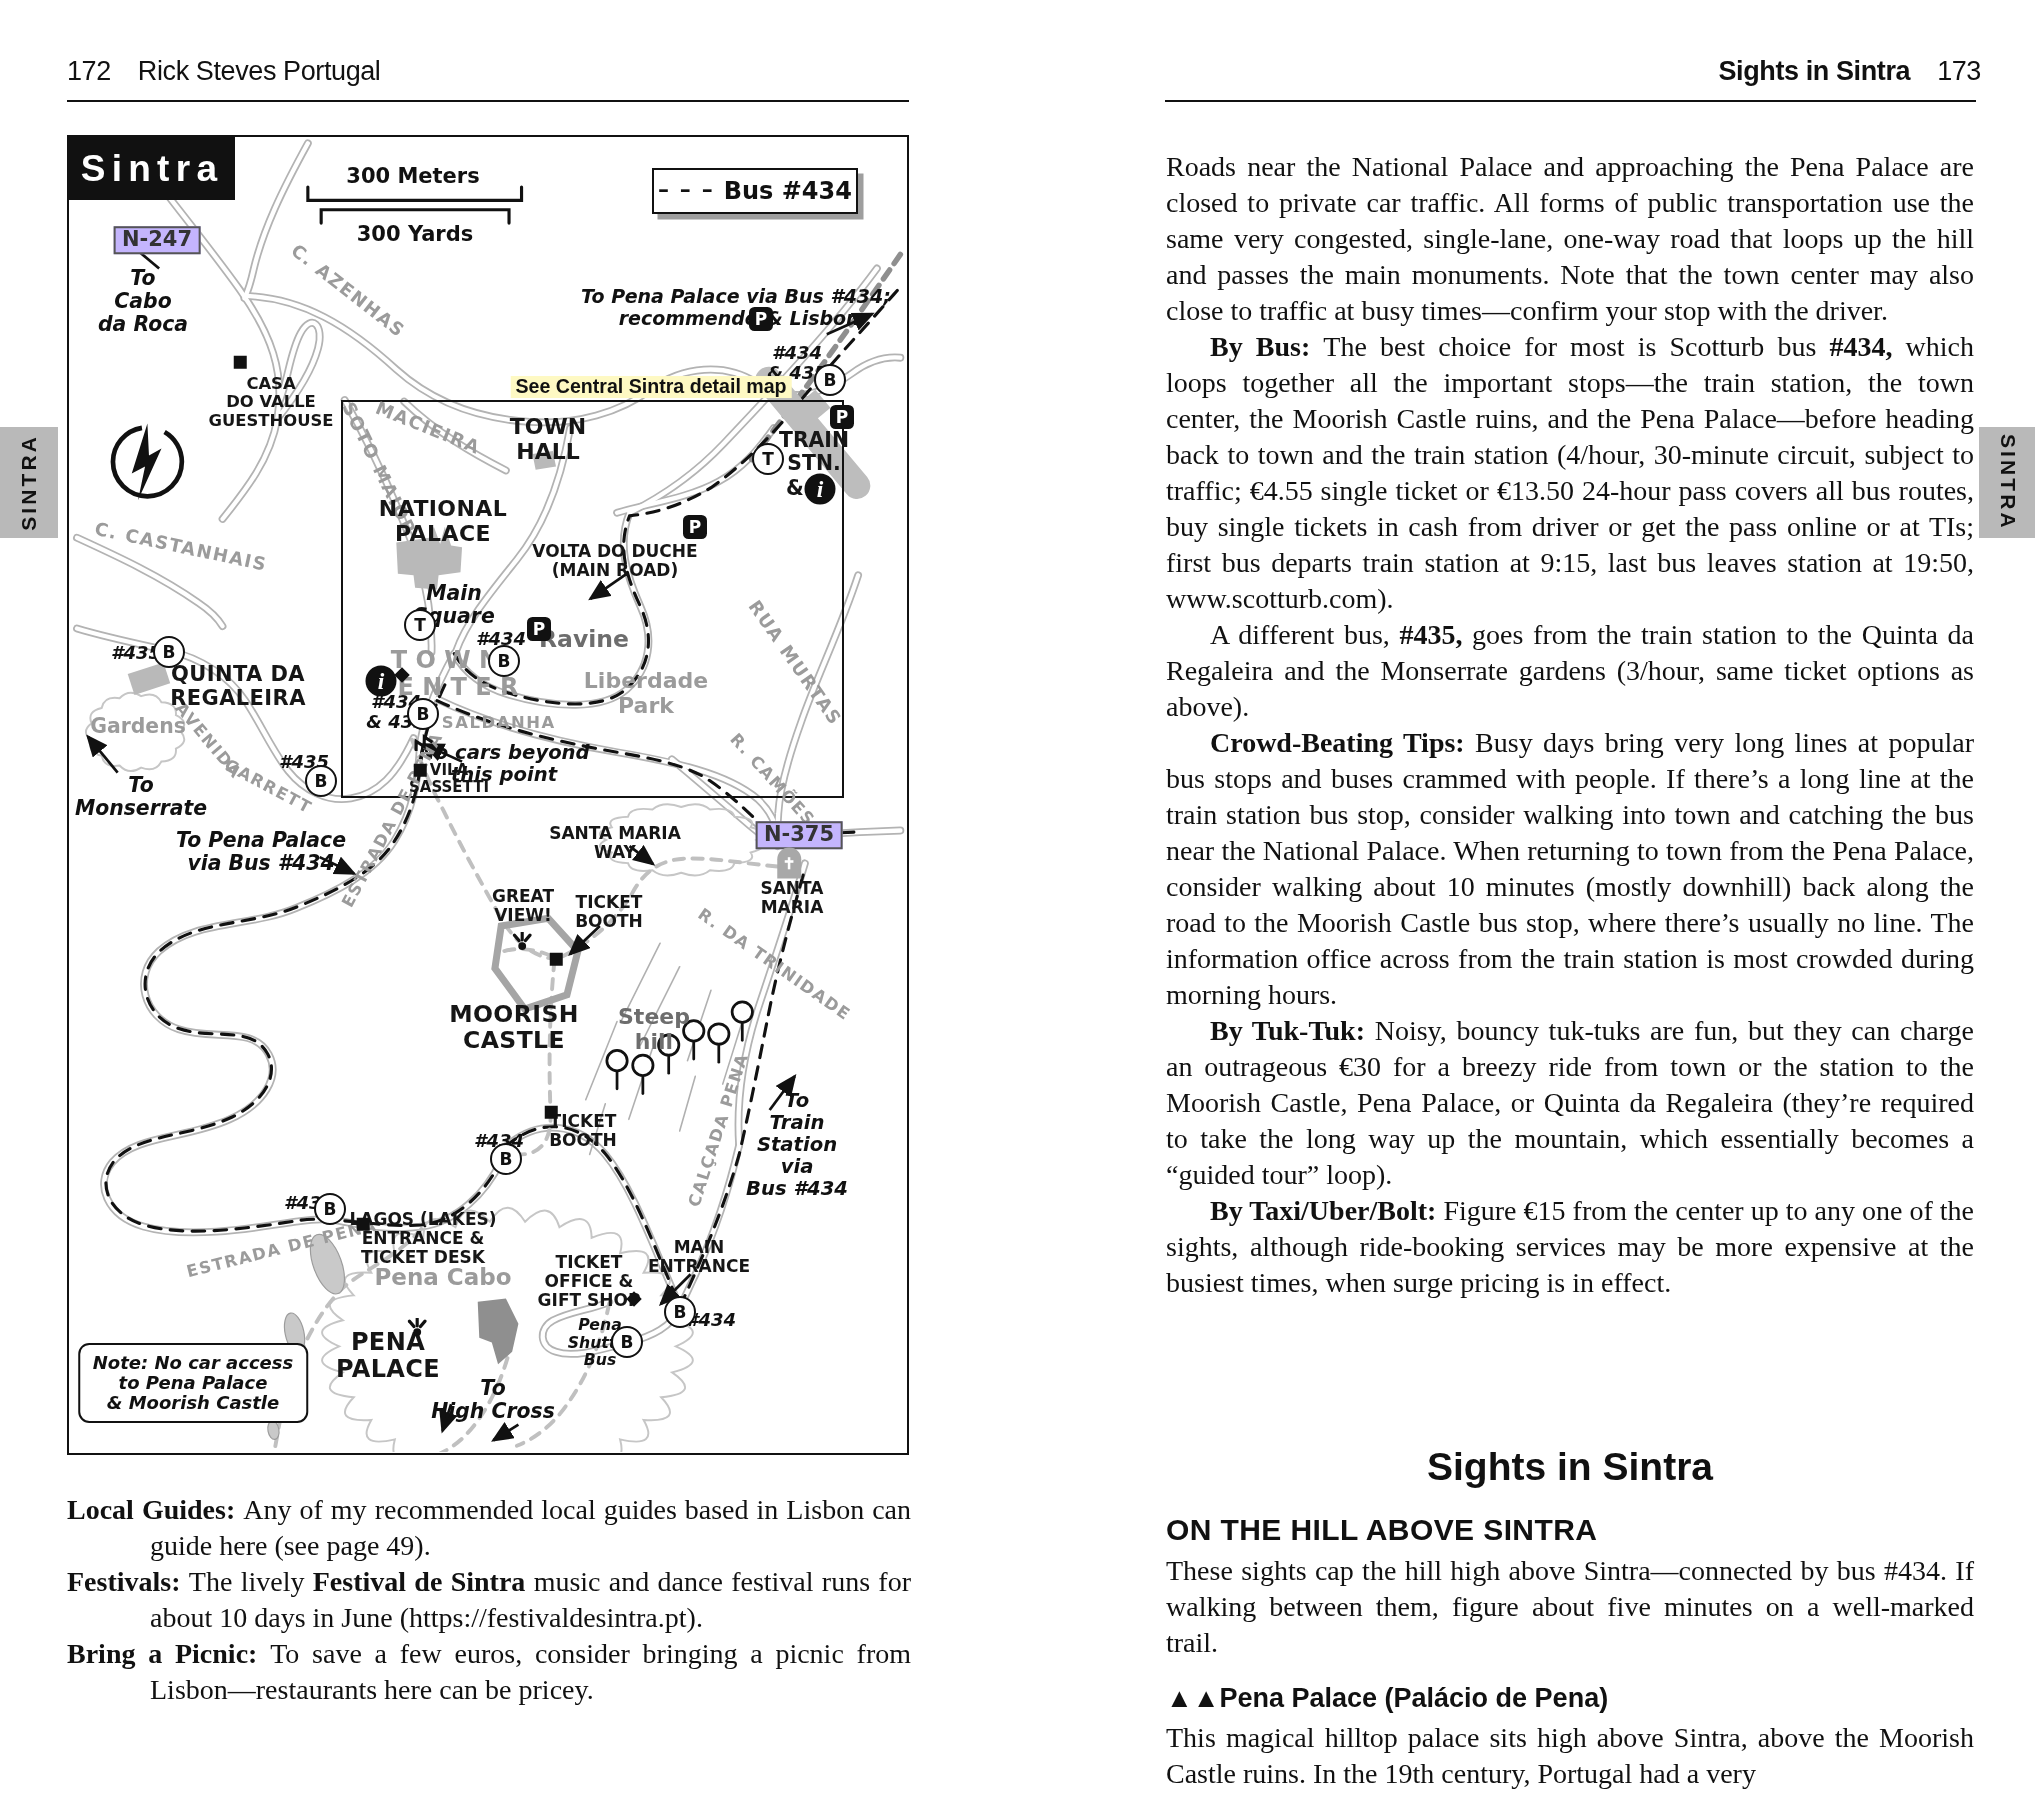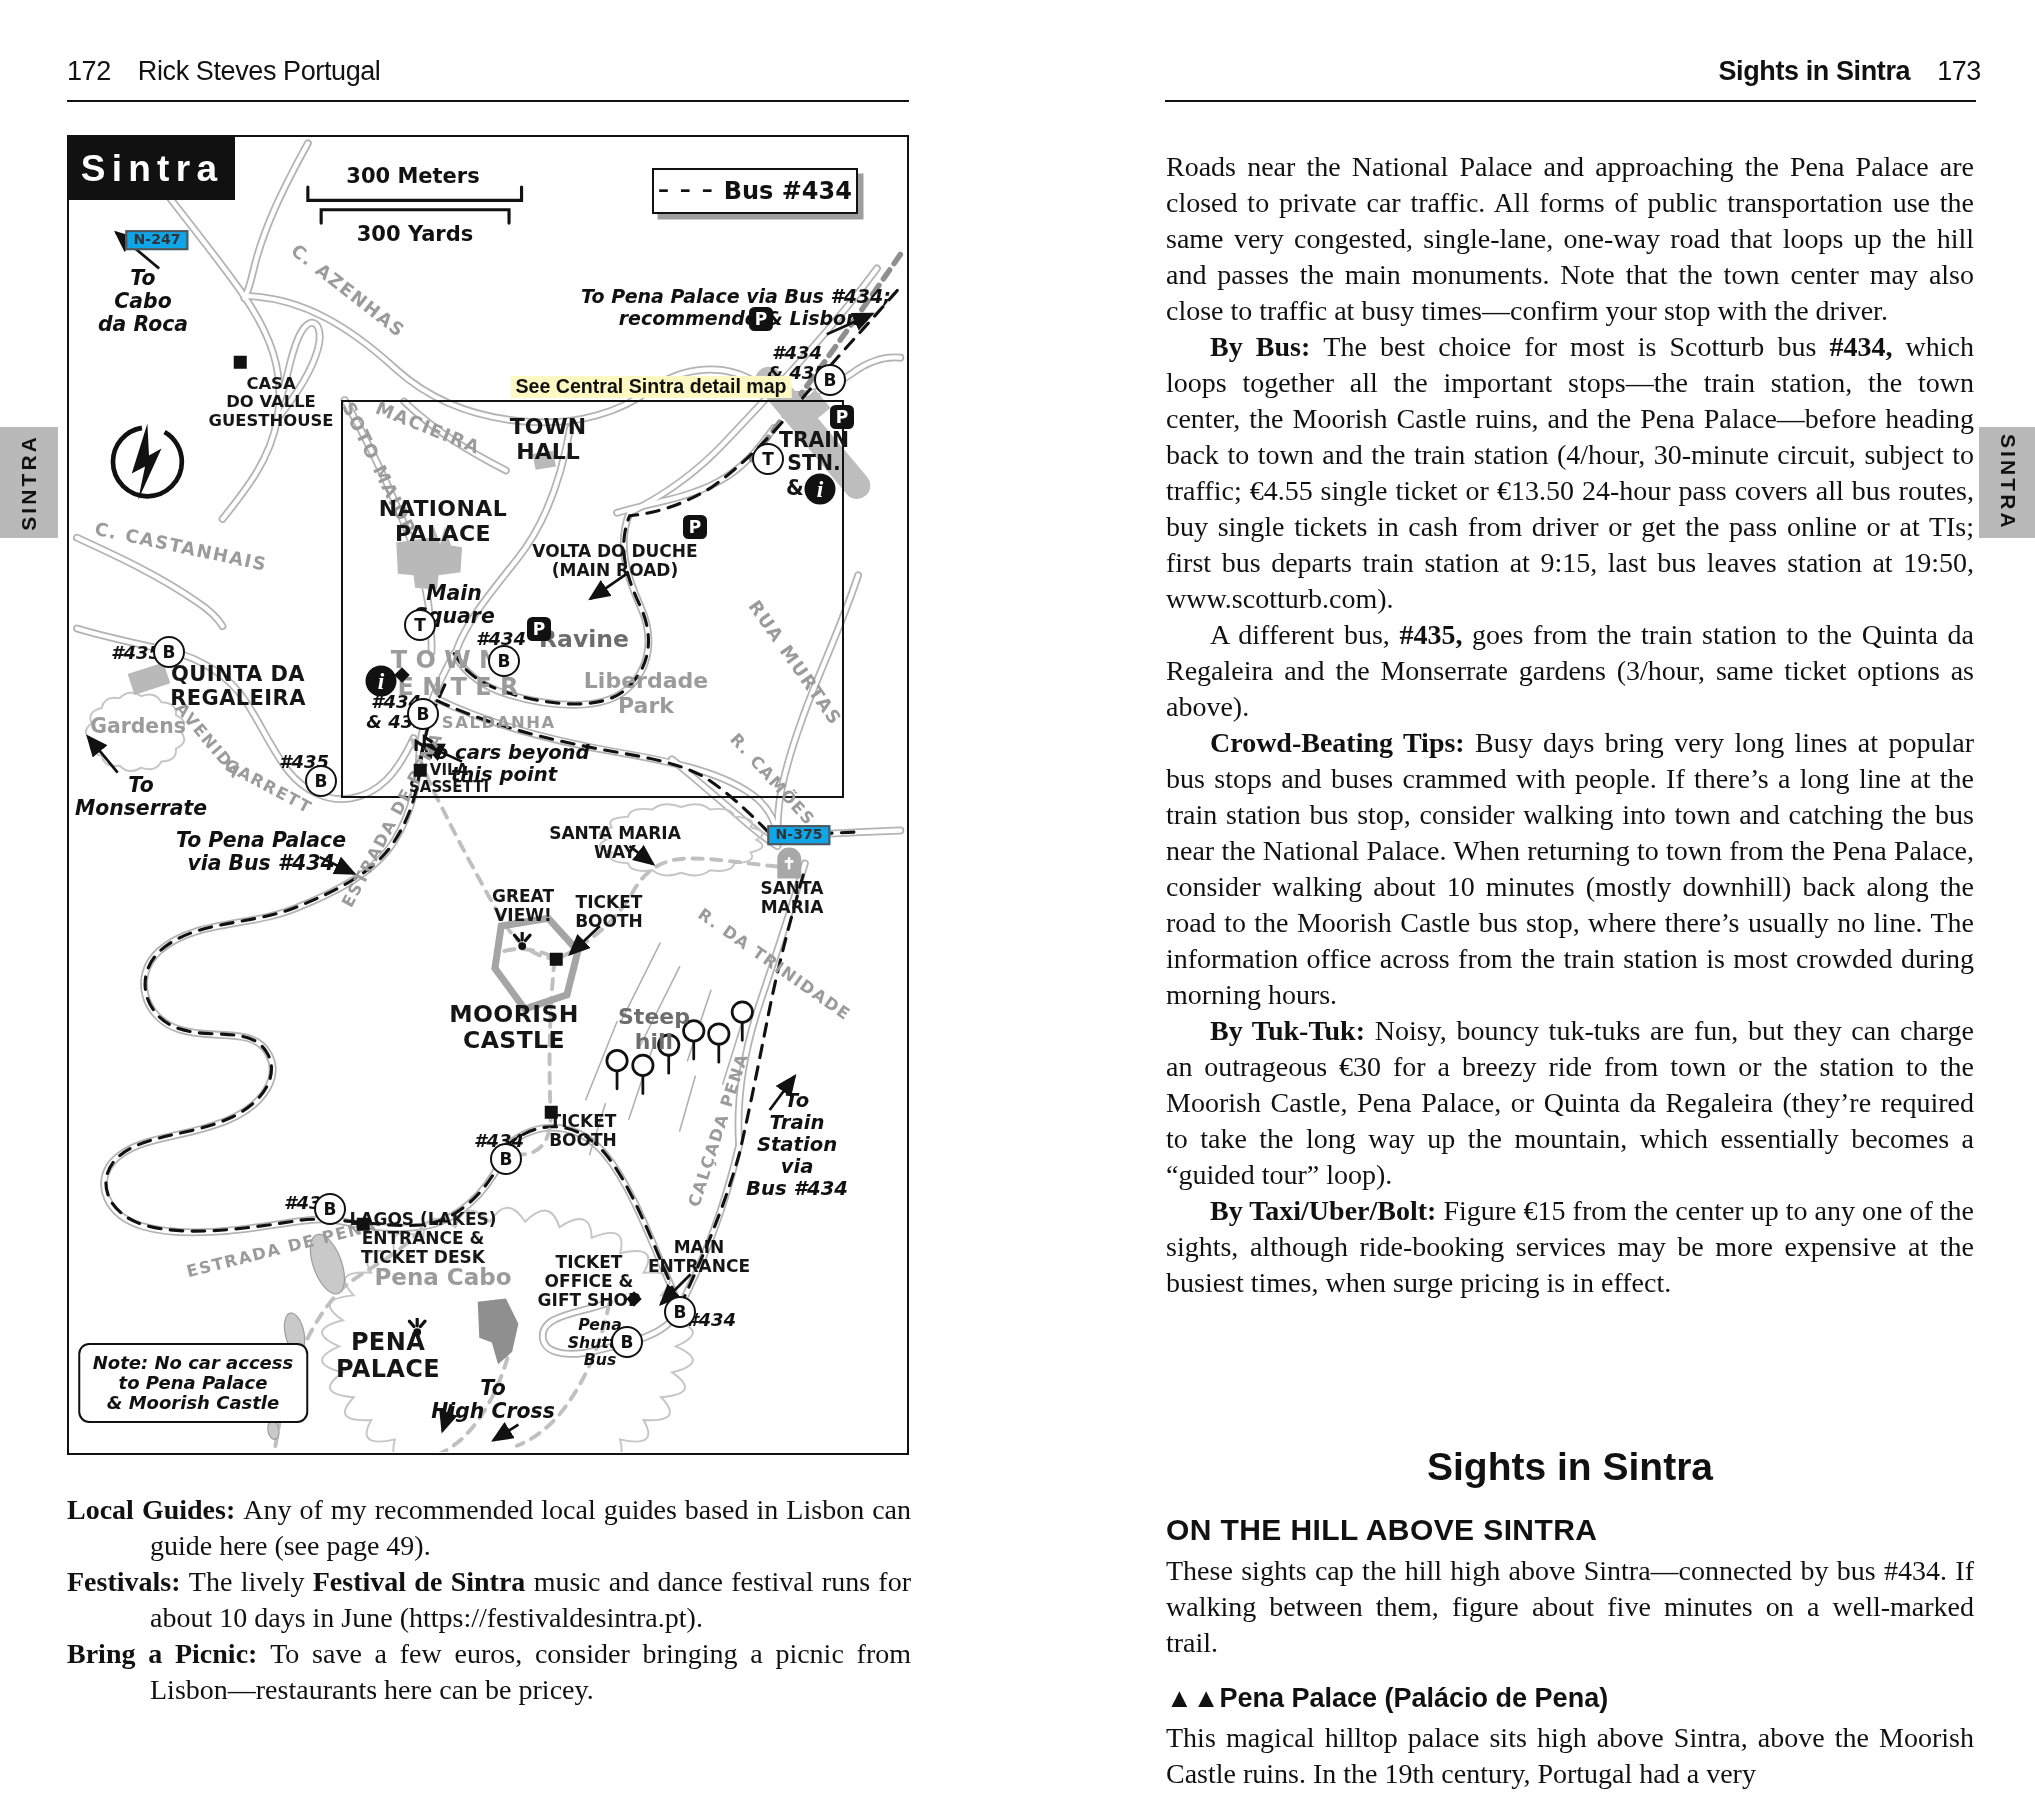--- a/index.html
+++ b/index.html
@@ -46,21 +46,21 @@
   
   .lbl{position:absolute;white-space:pre;text-align:center;line-height:1.12;
        font-family:"DejaVu Sans",sans-serif;}
   .place{font-weight:bold;color:#161616;font-size:19px;}
   .place-lg{font-weight:bold;color:#161616;font-size:23.5px;letter-spacing:0.4px;}
   .road{color:#9b9b9b;font-weight:bold;font-size:18px;letter-spacing:1.6px;white-space:nowrap;}
   .g1{color:#9b9b9b;font-weight:bold;font-size:22px;}
   .g2{color:#6d6d6d;font-weight:bold;font-size:22px;}
   .note{color:#111;font-weight:bold;font-style:italic;font-size:20.4px;}
   .stop{color:#111;font-weight:bold;font-style:italic;font-size:18px;}
-  .rsign{color:#333;font-weight:bold;font-size:14px;border:2.3px solid #555;background:#0ea5e9;padding:0 6.3px;white-space:nowrap;}
+  .rsign{color:#333;font-weight:bold;font-size:21px;border:2.3px solid #555;background:#c4b5fd;padding:0 6.3px;white-space:nowrap;}
   .detail-lbl{font-family:"Liberation Sans",sans-serif;font-weight:bold;font-size:19.6px;background:#fef9c3;padding:0 4.7px;white-space:nowrap;color:#111;}
   .notebox{color:#111;font-weight:bold;font-style:italic;font-size:18px;border:2.3px solid #111;border-radius:11px;
            background:#fff;padding:7.8px 12.5px;}
 
   
   .mk{position:absolute;transform:translate(-50%,-50%);display:flex;align-items:center;justify-content:center;}
   .mB,.mT{width:28px;height:28px;border:2.3px solid #111;border-radius:50%;background:#fff;color:#111;
           font-family:"DejaVu Sans",sans-serif;font-weight:bold;font-size:17px;}
   .mP{width:24px;height:24px;background:#111;border-radius:5.5px;color:#fff;
       font-family:"DejaVu Sans",sans-serif;font-weight:bold;font-size:17px;}

